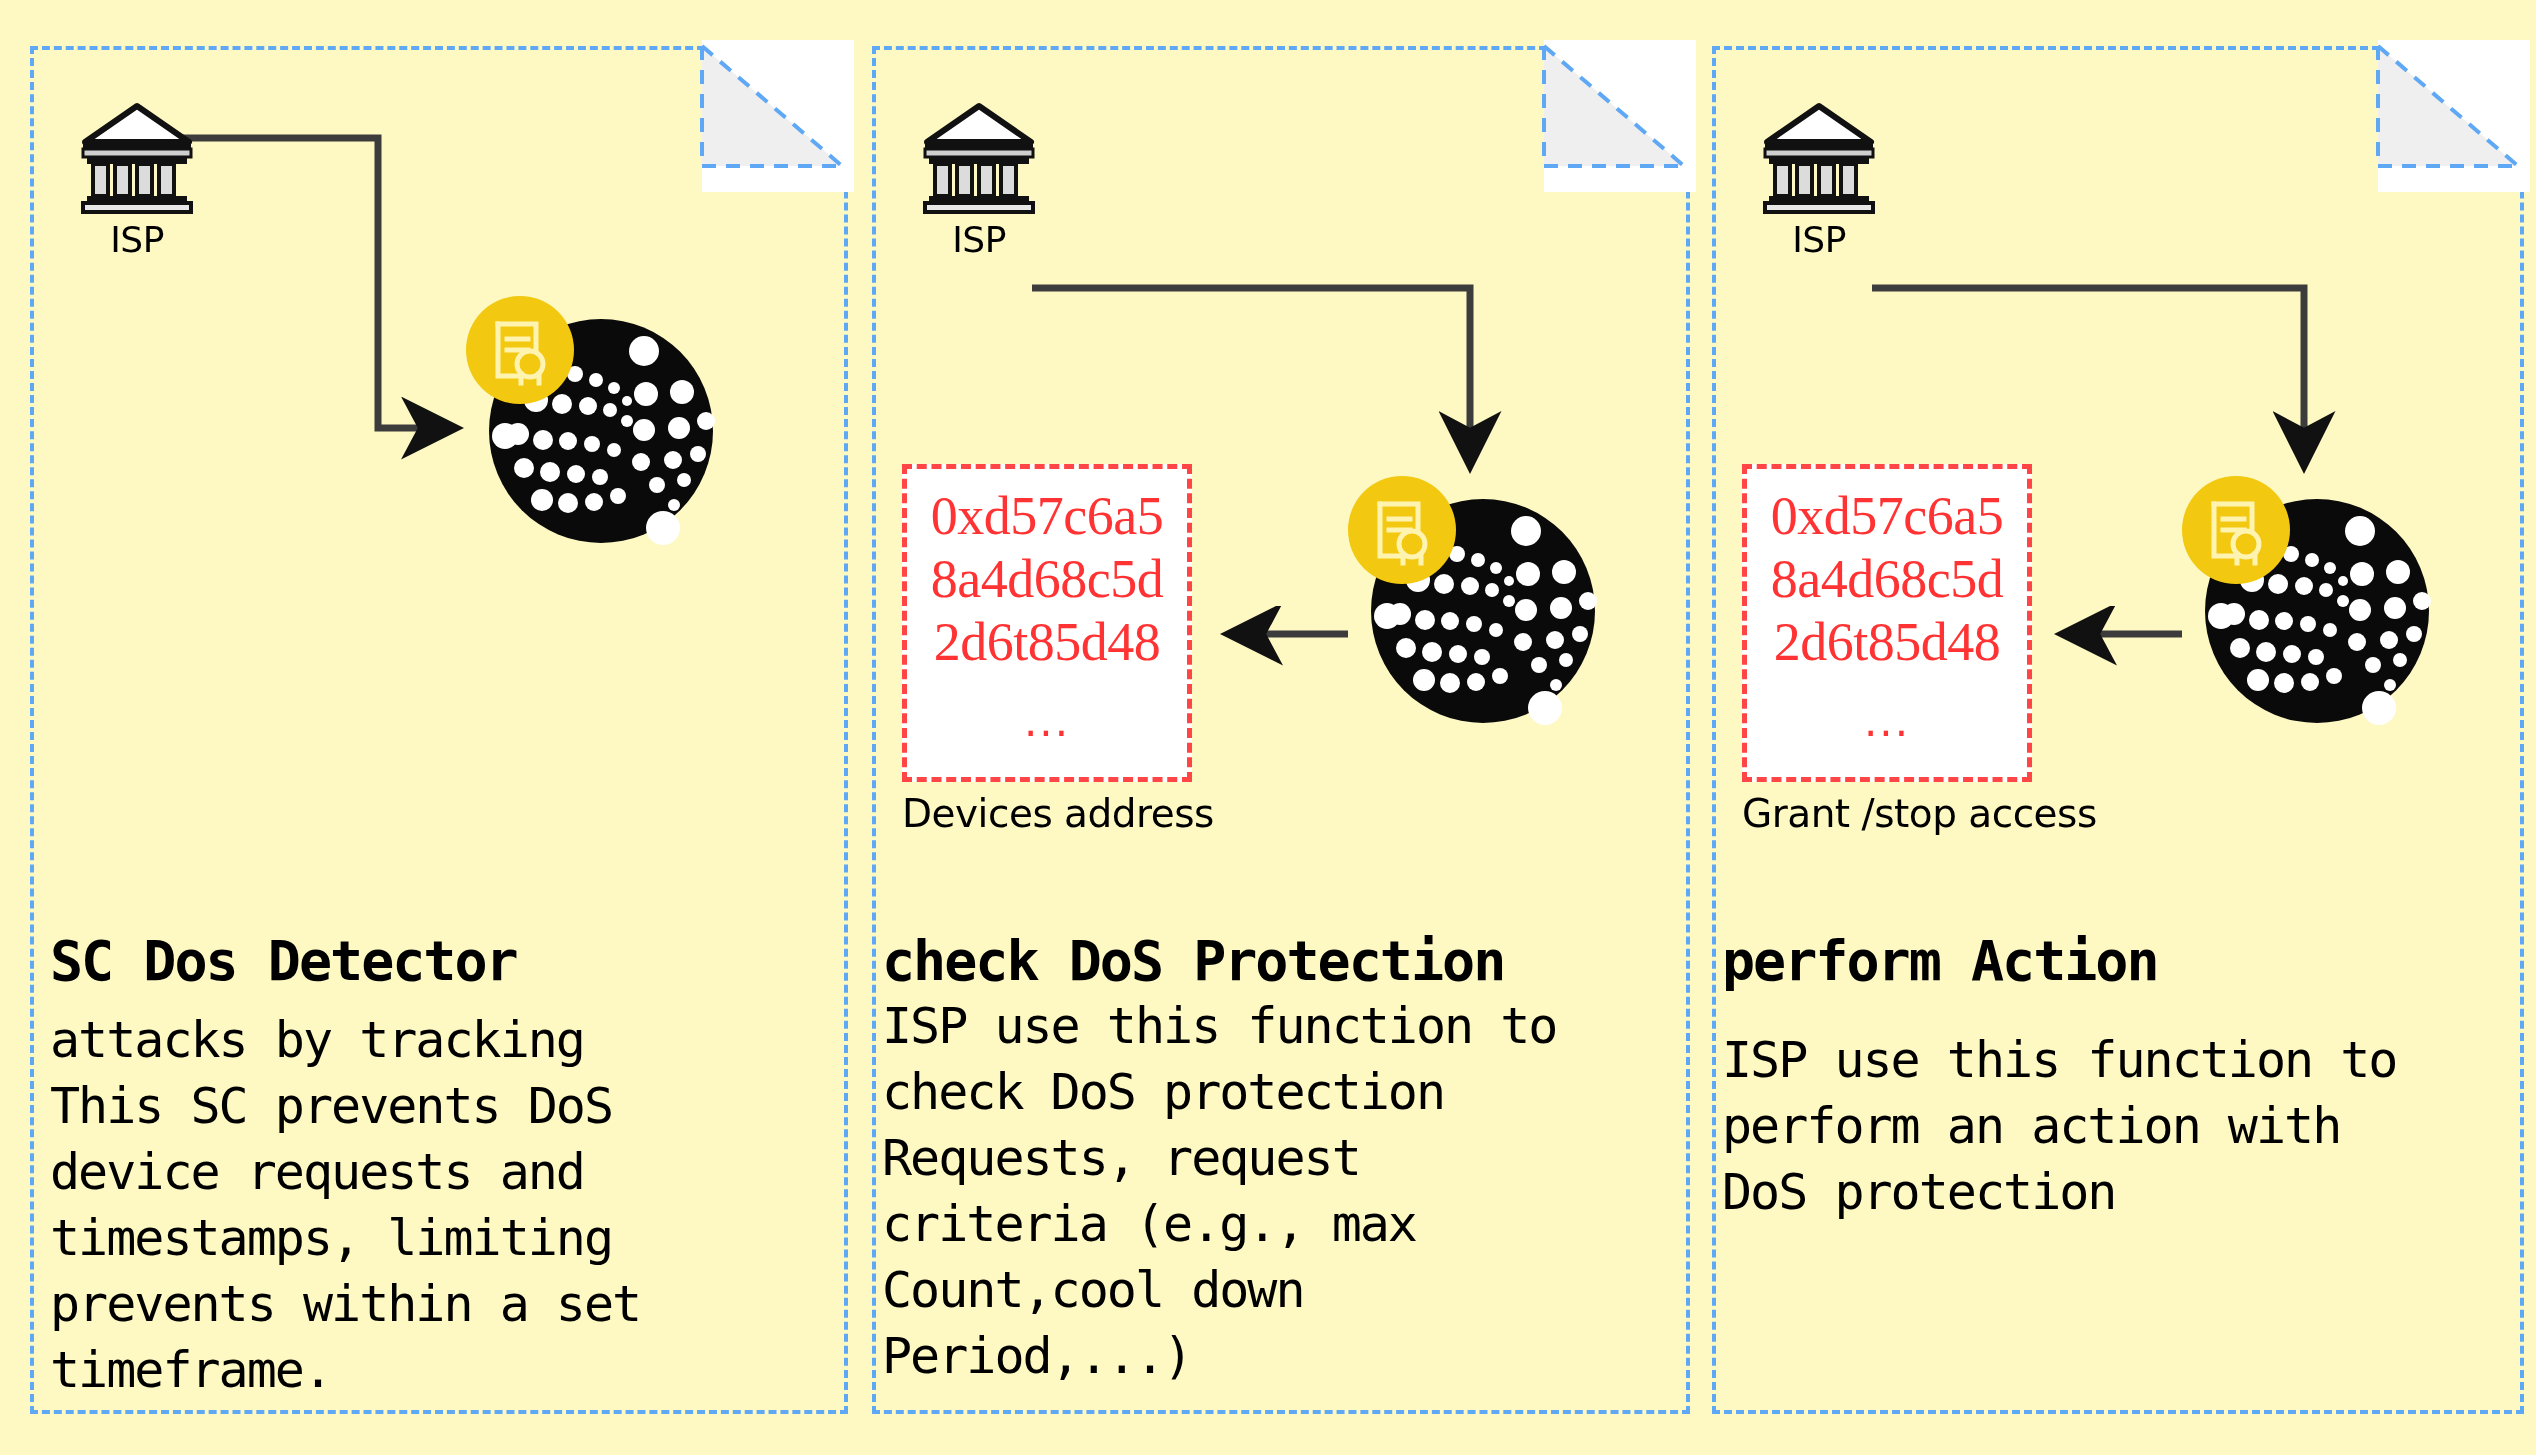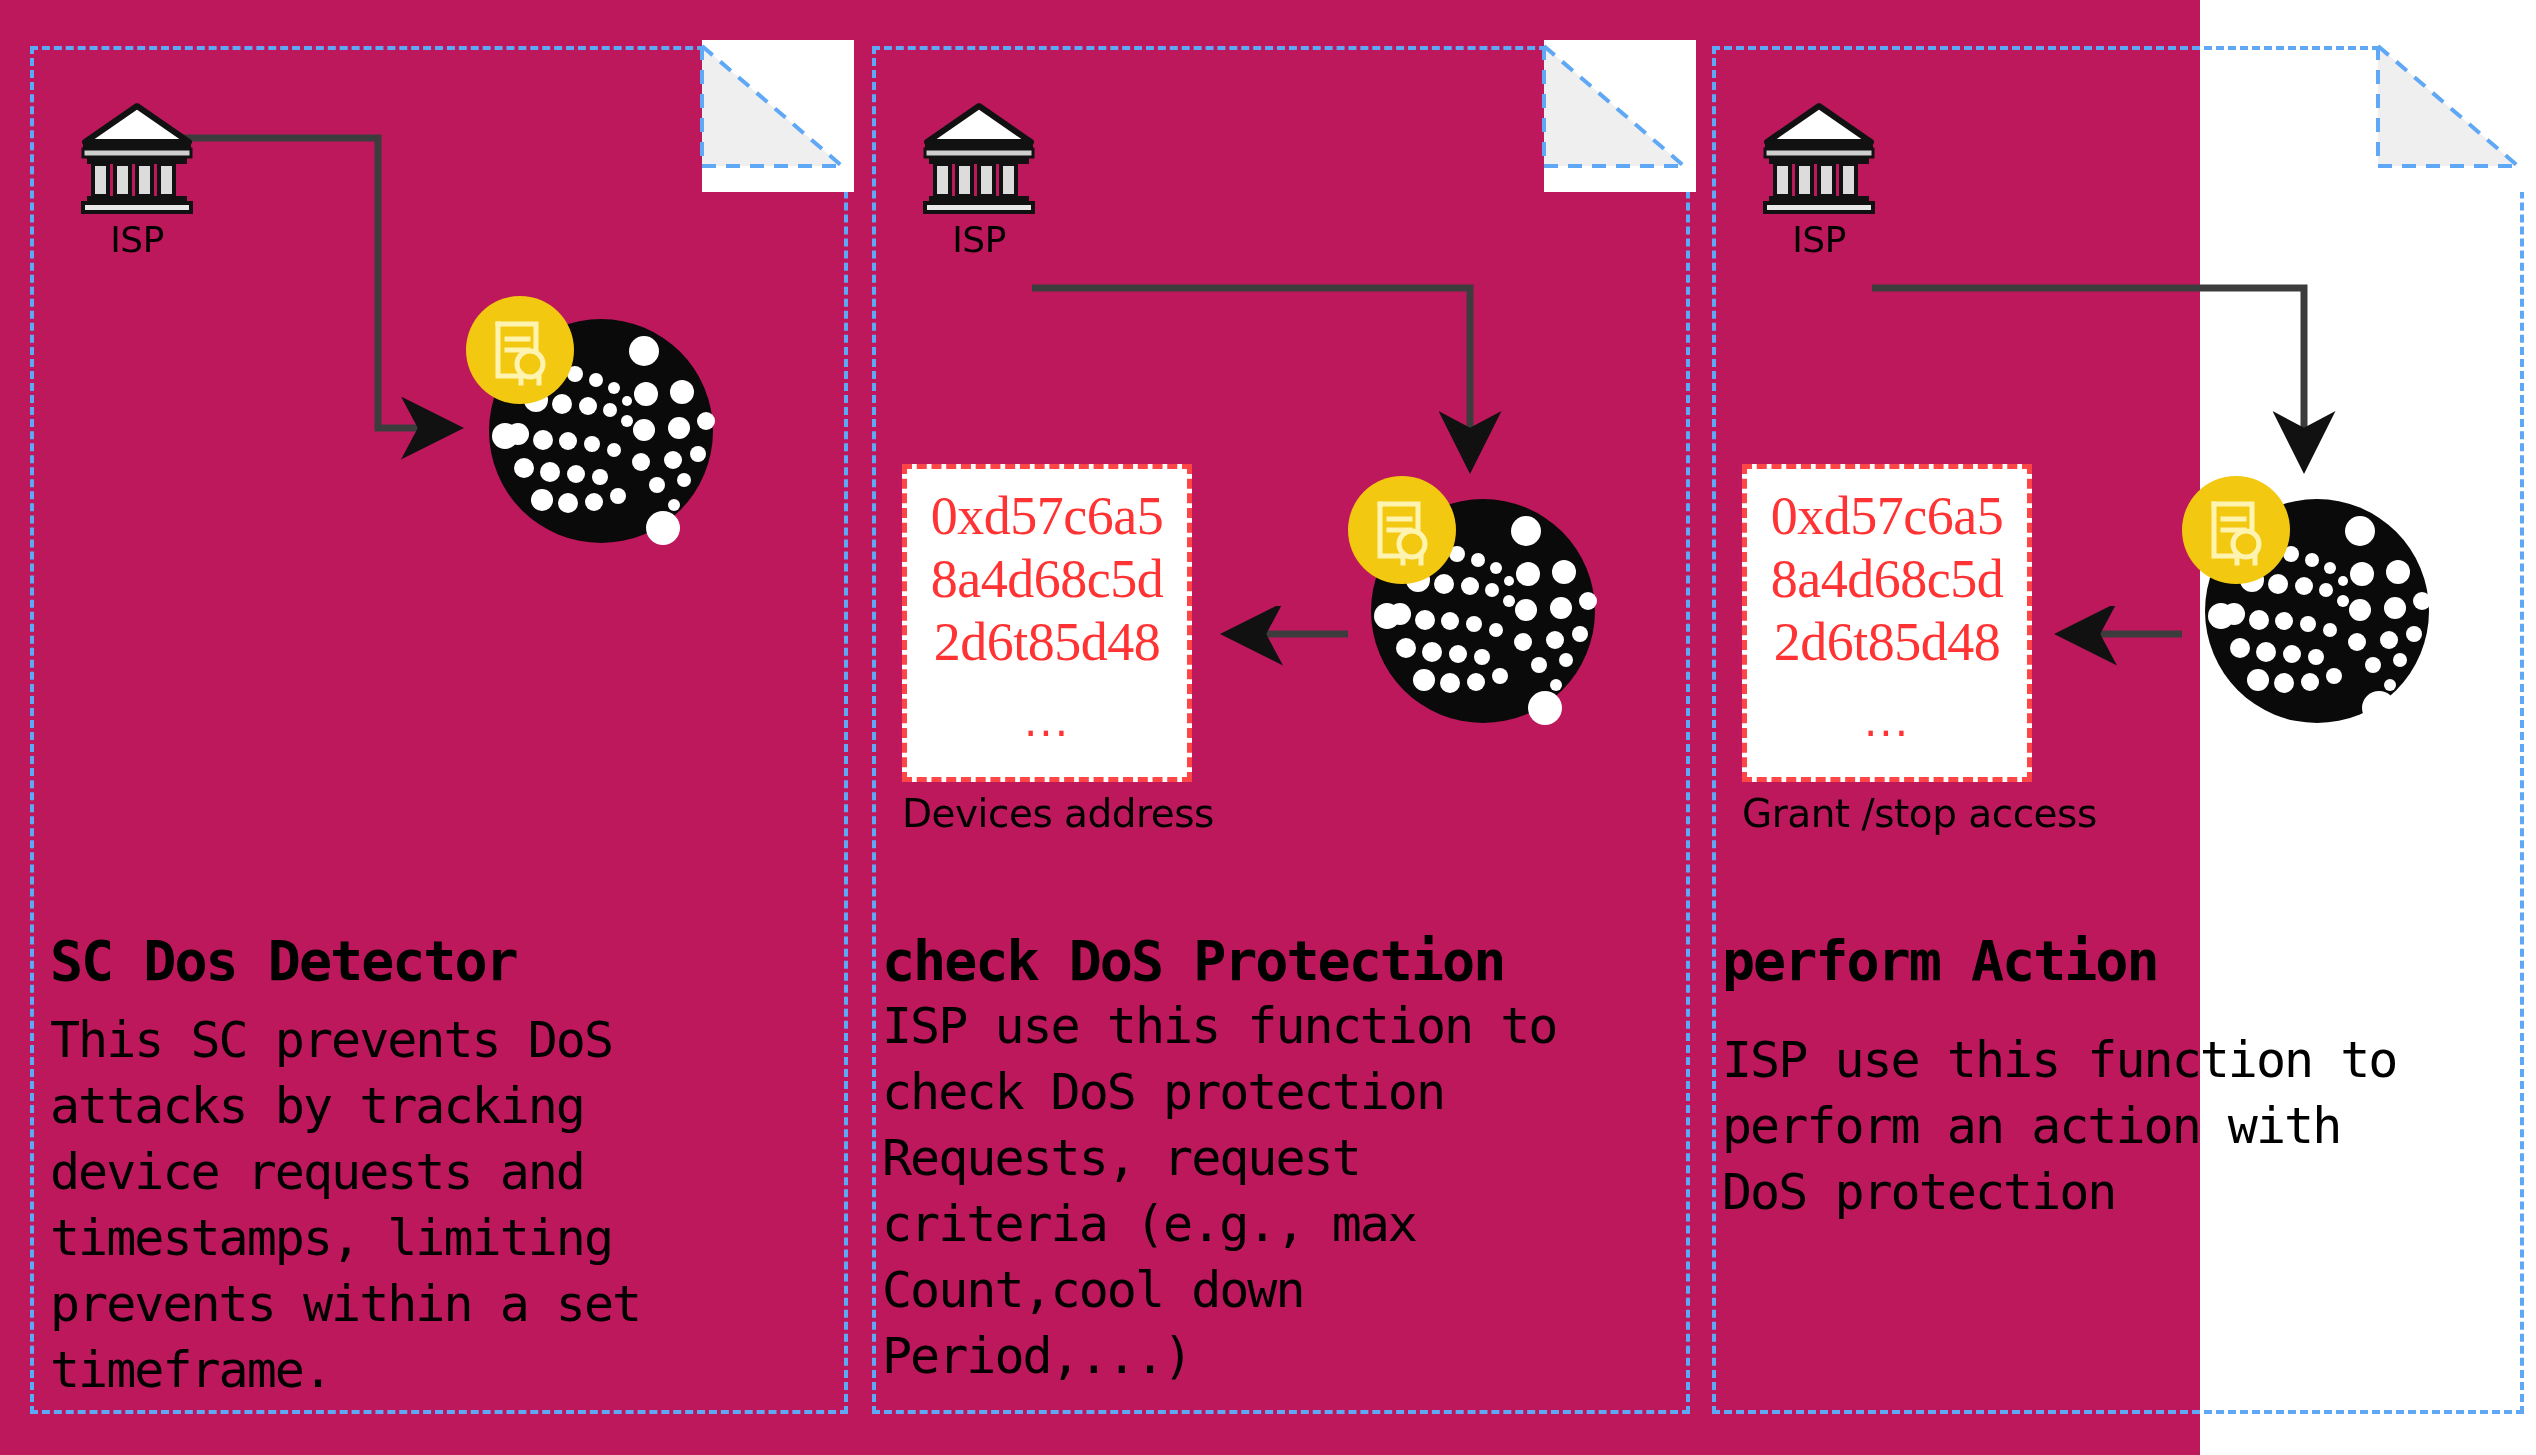--- a/index.html
+++ b/index.html
@@ -11,23 +11,23 @@
   body {
     width: 2536px;
     height: 1455px;
     font-family: "DejaVu Sans Mono", "Liberation Mono", monospace;
     overflow: hidden;
     position: relative;
   }
 
   #stage {
     position: relative;
-    width: 2200px;
+    width: 2536px;
     height: 1455px;
-    background: #be185d;
+    background: #fef9c3;
   }
 
   
   .card {
     position: absolute;
     top: 46px;
     height: 1368px;
     box-sizing: border-box;
   }
   .card-body {
@@ -274,22 +274,22 @@
 
     <div class="iota-node" style="left:428px; top:242px;">
       <svg class="iota-svg">
           <use href="#sym-iota"></use>
         </svg>
     </div>
 
     <div class="text-block" style="left:20px; top:844px; width:778px;">
       <div class="fn-title">SC Dos Detector</div>
       <div class="fn-desc gap-sm">
+        <div>attacks by tracking</div>
         <div>This SC prevents DoS</div>
-        <div>attacks by tracking</div>
         <div>device requests and</div>
         <div>timestamps, limiting</div>
         <div>prevents within a set</div>
         <div>timeframe.</div>
       </div>
     </div>
   </div>
 
   <div class="card" style="left:872px; width:818px;">
     <div class="card-body"></div>

